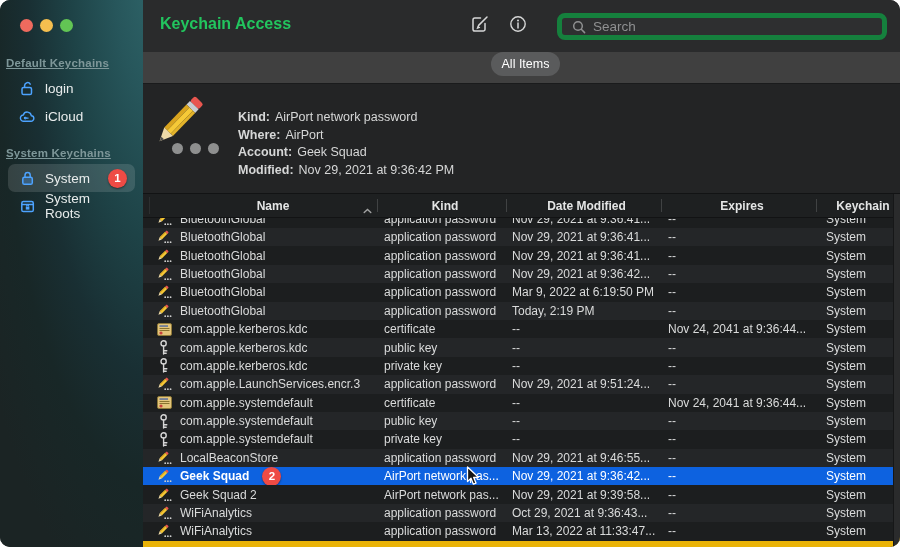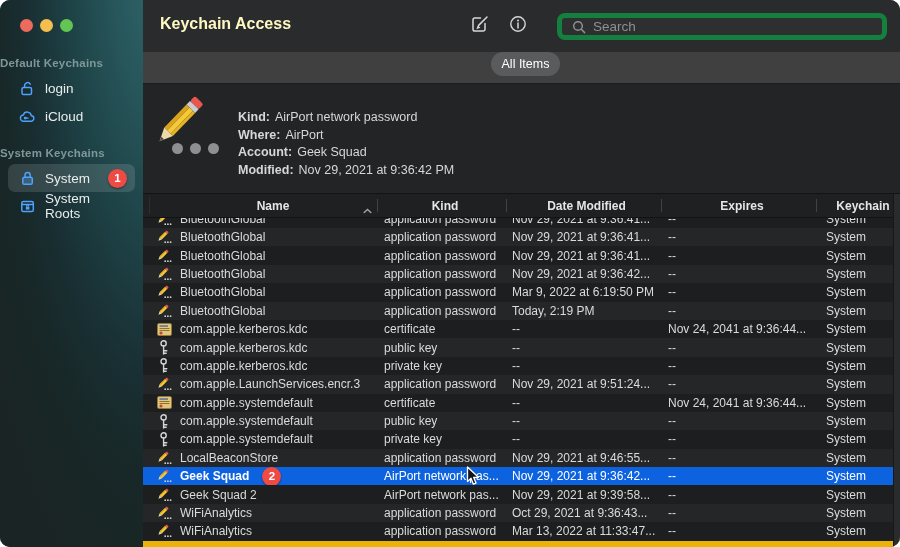--- a/index.html
+++ b/index.html
@@ -6,33 +6,33 @@
   *{box-sizing:border-box;}
   .window{position:relative;width:900px;height:547px;border-radius:10px;overflow:hidden;
     background:#232425;font-family:"Liberation Sans",sans-serif;margin:0 auto;}
   
   .sidebar{position:absolute;left:0;top:0;width:143px;height:100%;
     background:radial-gradient(150% 125% at 112% -8%, #30686c 0%, #27565b 22%, #1e4347 42%, #192f33 62%, #182727 78%, #1b2424 100%);}
   .lights{position:absolute;left:20px;top:19px;display:flex;gap:7px;}
   .light{width:13px;height:13px;border-radius:50%;}
   .light.red{background:#ee6a5e;}.light.yellow{background:#f5bf4f;}.light.green{background:#62c554;}
   .s-section{position:absolute;left:0;right:0;}
-  .s-header{height:22px;display:flex;align-items:center;padding-left:0;
-    font-size:11.5px;font-weight:bold;color:#7e9799;letter-spacing:.2px;}
+  .s-header{height:22px;display:flex;align-items:center;padding-left:6px;
+    font-size:11.5px;font-weight:bold;color:#7e9799;letter-spacing:.2px;text-decoration:underline;}
   .s-item{height:28px;display:flex;align-items:center;gap:9px;margin:0 8px;padding:0 8px 0 11px;
     border-radius:7px;color:#e8ecec;font-size:13.5px;font-weight:500;cursor:default;}
   .s-item.selected{background:rgba(255,255,255,0.13);}
   .s-item .ic{width:17px;height:17px;flex:0 0 auto;display:flex;align-items:center;justify-content:center;}
   .badge{min-width:19px;height:19px;padding:0 5px;border-radius:10px;background:#ee4b45;color:#fff;
     font-size:11.5px;font-weight:bold;display:flex;align-items:center;justify-content:center;
     box-shadow:0 1px 2px rgba(0,0,0,.45);margin-left:auto;}
   
   .main{position:absolute;left:143px;top:0;right:0;bottom:0;}
   .titlebar{position:absolute;top:0;left:0;right:0;height:52px;background:#2a2b2c;}
-  .title{position:absolute;left:17px;top:15px;font-size:16px;font-weight:bold;color:#fef9c3;}
+  .title{position:absolute;left:17px;top:15px;font-size:16px;font-weight:bold;color:#22c55e;}
   .tool-btn{position:absolute;top:15px;width:24px;height:22px;display:flex;align-items:center;justify-content:center;}
   .btn-compose{left:325px;}
   .btn-info{left:363px;}
   .searchbox{position:absolute;left:414px;top:13px;width:330px;height:27px;border:5px solid #15803d;
     border-radius:8px;background:#2e2f30;display:flex;align-items:center;gap:7px;padding:0 10px;}
   .search-ph{color:#8f9091;font-size:13.5px;}
   .tabbar{position:absolute;top:52px;left:0;right:0;height:32px;background:#404040;
     border-bottom:1px solid #1a1b1c;display:flex;align-items:center;padding-left:8px;gap:14px;flex-direction:column;}
   .tab{font-size:12.5px;color:#d2d3d3;padding:5px 11px;border-radius:13px;white-space:nowrap;}
   .tab.selected{background:#5a5b5c;color:#ffffff;}

